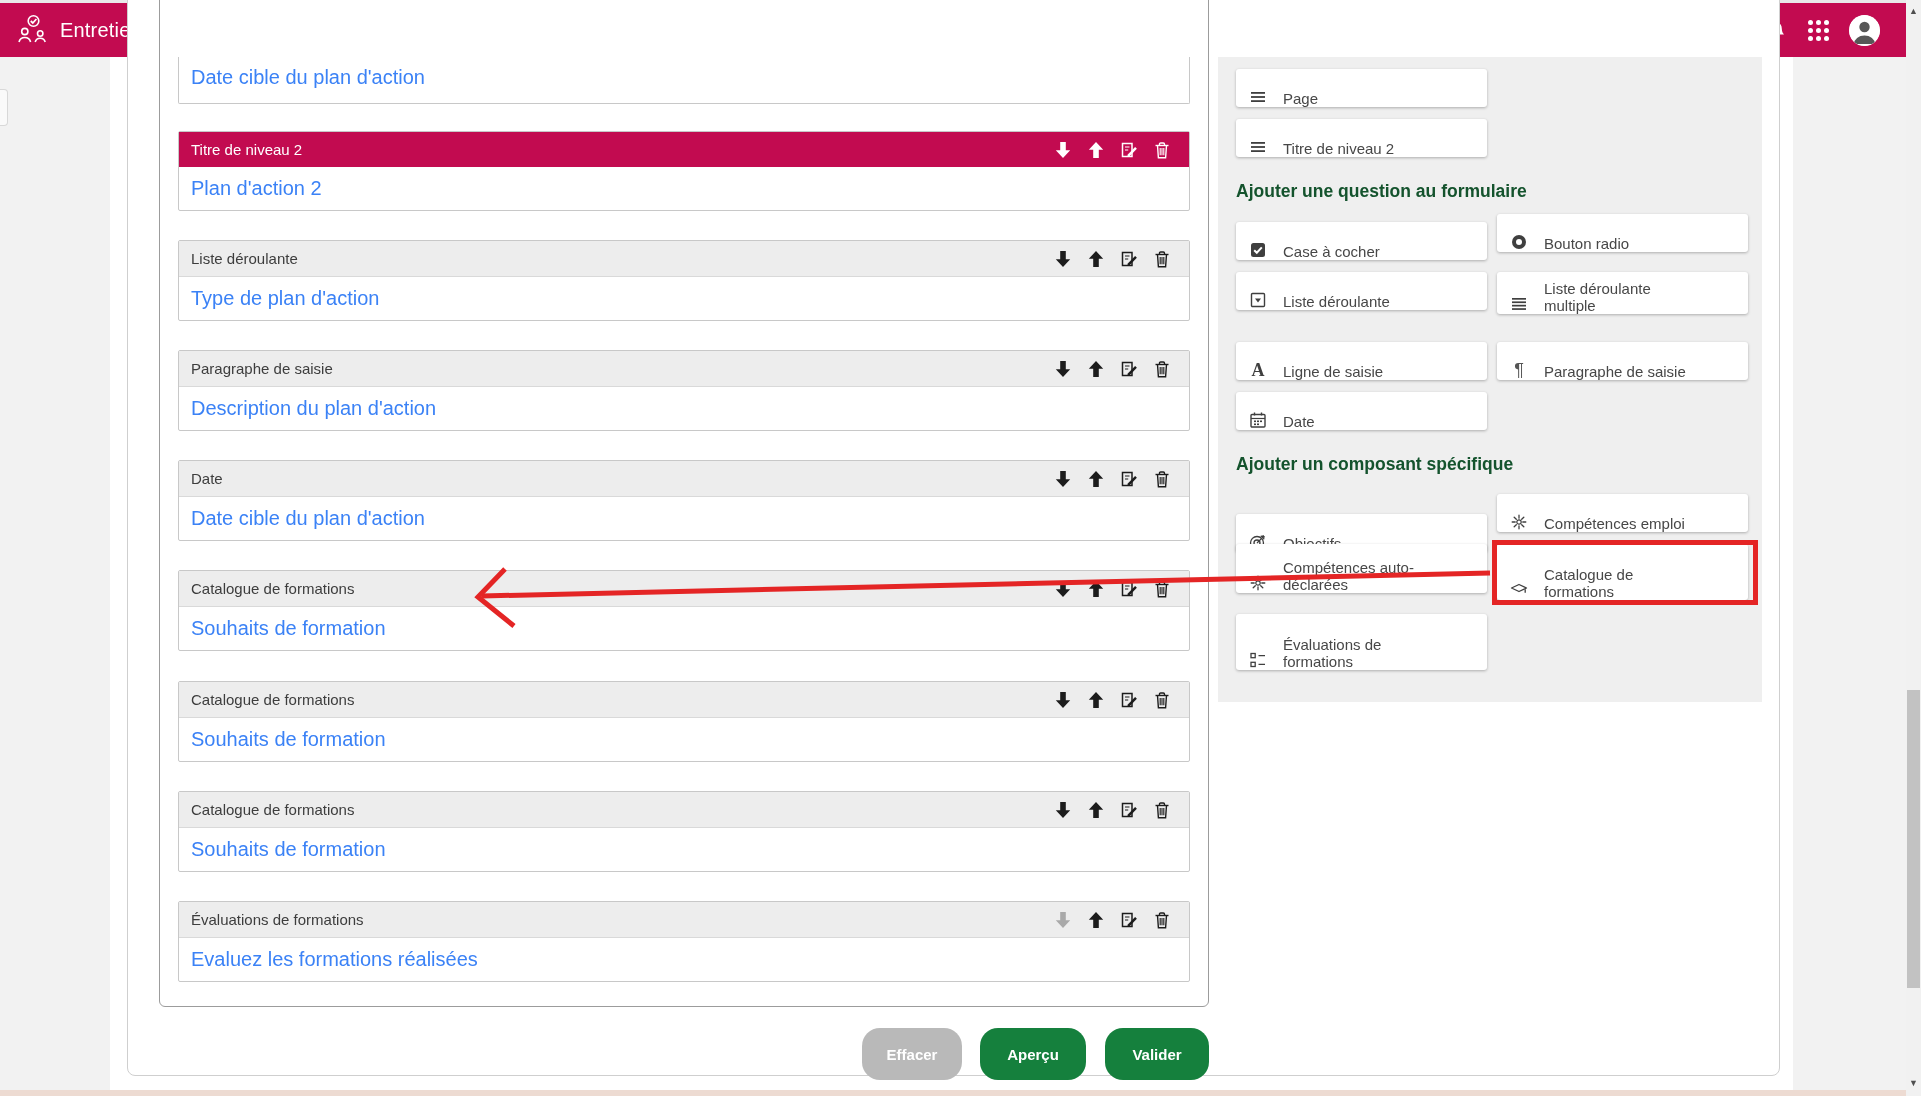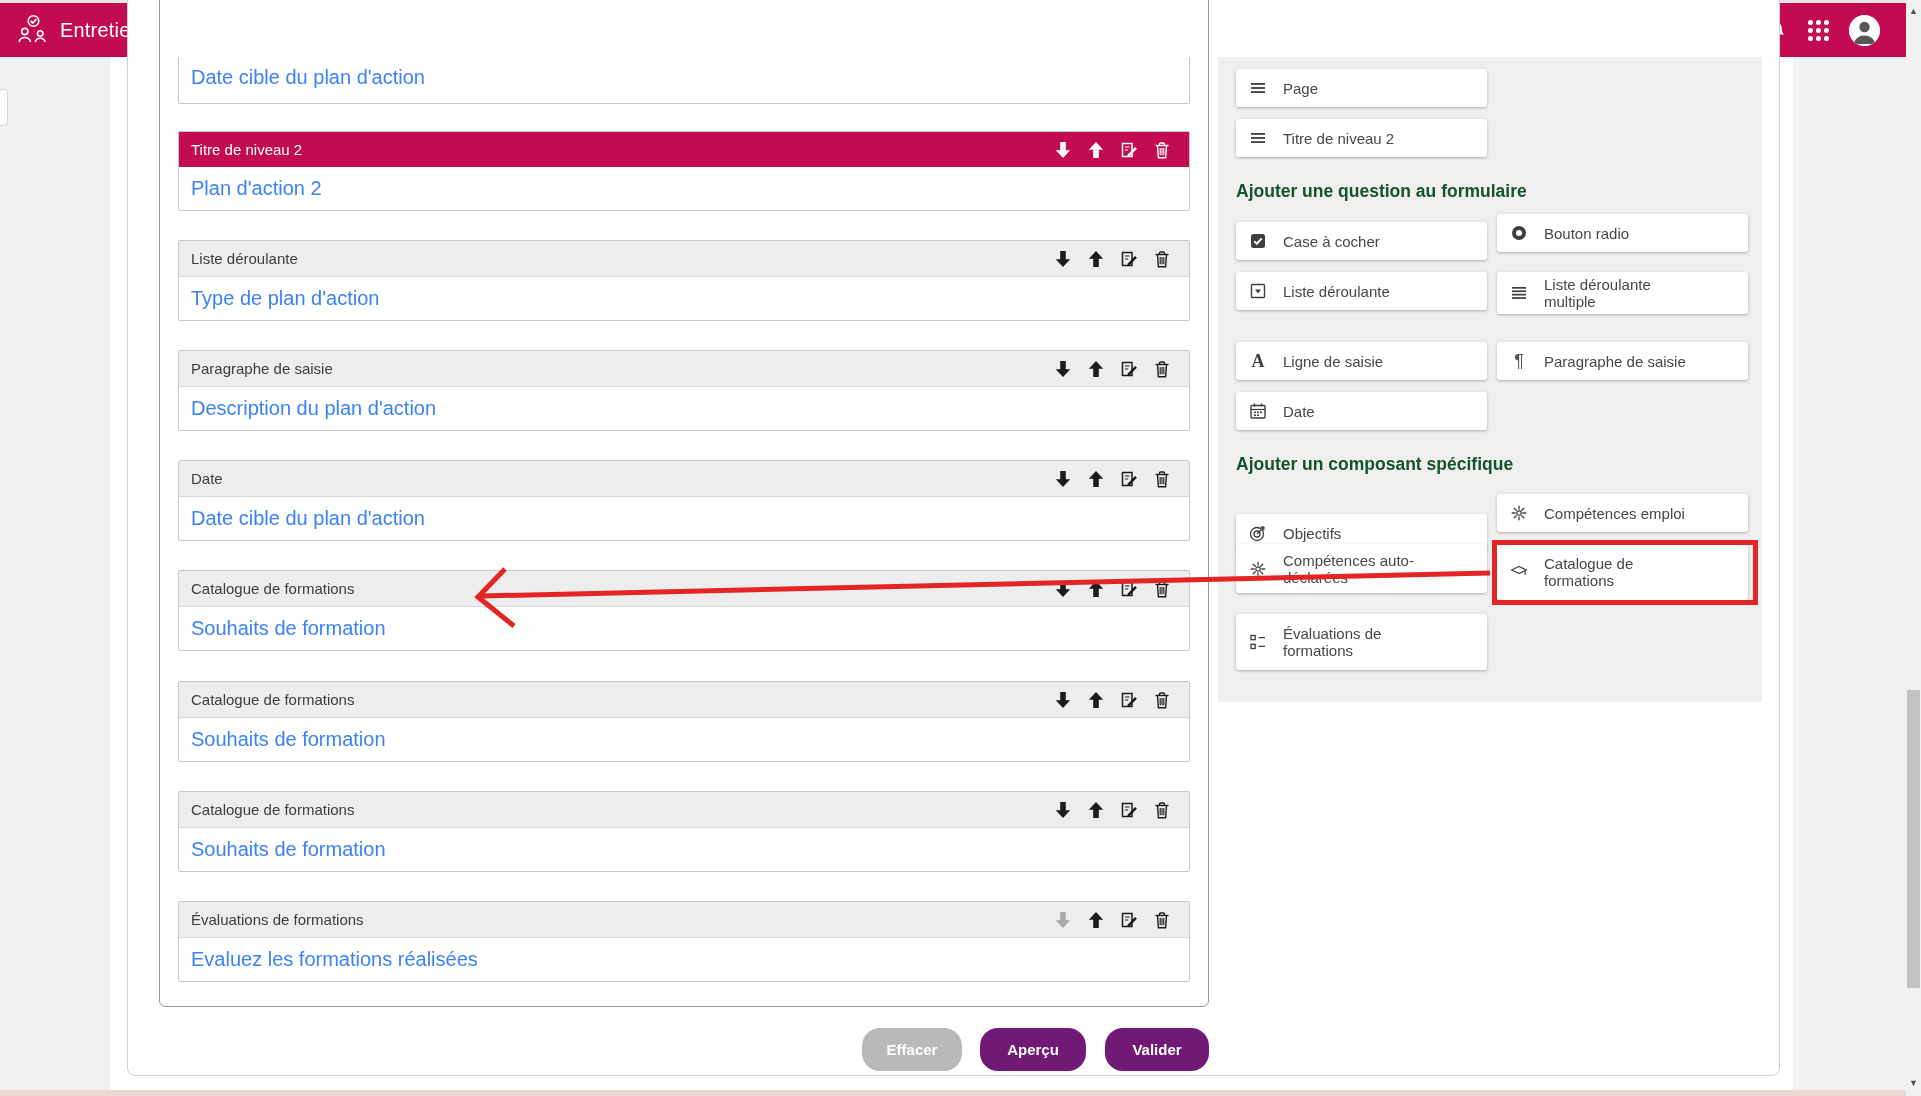--- a/index.html
+++ b/index.html
@@ -48,30 +48,30 @@
   .block.heading2 .icon-btn{color:#fff;}
   .block-body{flex:1;padding:10px 12px;font-size:20px;color:#3b82f6;}
   .block.partial{border-top:none;border-radius:0 0 2px 2px;}
   .hspacer{flex:1;}
   .icon-btn{width:22px;height:22px;margin-left:11px;display:flex;align-items:center;
             justify-content:center;color:#1c1c1c;cursor:pointer;}
   .icon-btn.disabled{color:#a9a9a9;}
   .ic{width:20px;height:20px;display:block;}
 
   
-  .pill{position:absolute;height:43px;border-radius:18px;display:flex;align-items:center;
+  .pill{position:absolute;height:52px;border-radius:18px;display:flex;align-items:center;
         justify-content:center;color:#fff;font-weight:bold;font-size:15px;cursor:pointer;}
   .pill.gray{background:#b9b9b9;}
-  .pill.dark{background:#701a75;}
+  .pill.dark{background:#15803d;}
 
   
   .palette{position:absolute;left:1218px;top:57px;width:544px;height:645px;background:#efefef;}
   .psec{position:absolute;font-size:17.5px;font-weight:bold;color:#14532d;}
   .pbtn{position:absolute;background:#fff;border-radius:3px;box-shadow:0 1px 3px rgba(0,0,0,.28);
-        display:flex;align-items:center;box-sizing:border-box;padding-left:12px;font-size:15px;
+        display:flex;align-items:flex-end;box-sizing:border-box;padding-left:12px;font-size:15px;
         color:#474747;cursor:pointer;}
   .picon{width:20px;height:20px;margin-right:15px;display:flex;align-items:center;
          justify-content:center;color:#3f3f3f;flex:none;}
   .glyph-a{font-family:"Liberation Serif","DejaVu Serif",serif;font-weight:bold;font-size:18px;line-height:18px;}
   .glyph-p{font-size:18px;line-height:18px;color:#555;}
   .plabel{line-height:17px;}
   .plabel.narrow{max-width:140px;}
 
   
   .anno-rect{position:absolute;left:1492px;top:540px;width:266px;height:65px;

